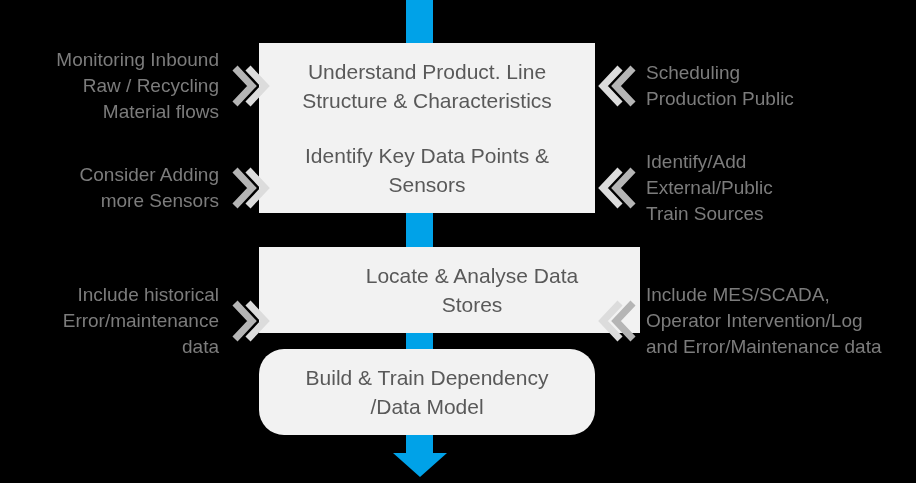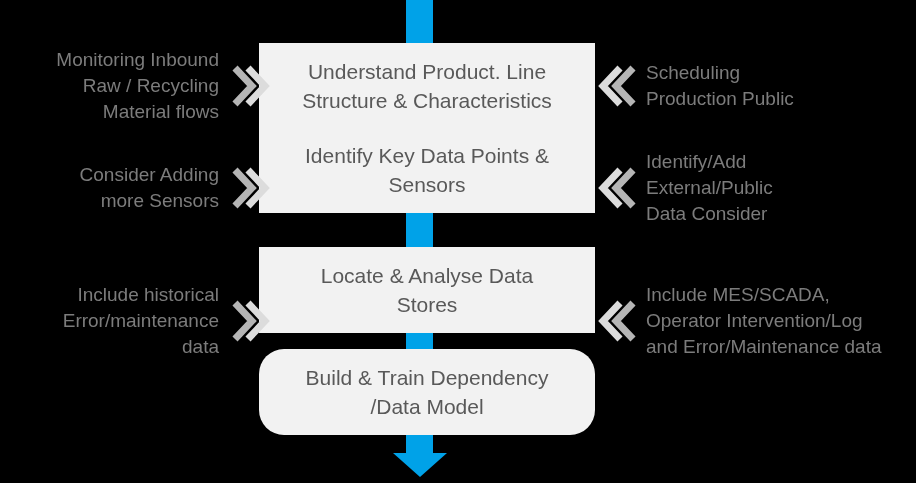--- a/index.html
+++ b/index.html
@@ -49,21 +49,21 @@
     height:86px;
     background:var(--box-bg);
     z-index:2;
     display:flex;
     align-items:center;
     justify-content:center;
     text-align:center;
   }
   .step-1{top:43px;}
   .step-2{top:127px;}
-  .step-3{top:247px;}
+  .step-3{top:247px;padding-left:45px;}
   .step-4{top:349px;border-radius:25px;}
   .step-label{
     color:var(--box-text);
     font-size:21px;
     line-height:29px;
     white-space:pre-line;
   }
   
   .annot{
     position:absolute;
@@ -176,21 +176,21 @@
   </div>
   <div class="annot right row-2">
     <span class="chevron">
       <svg width="40" height="46" viewBox="0 0 40 46">
         <polyline class="chev-back" points="36,5 19,23 36,41"></polyline>
         <polyline class="chev-front" points="23,5 6,23 23,41"></polyline>
       </svg>
     </span>
     <span class="annot-text">Identify/Add
 External/Public
-Data Consider</span>
+Train Sources</span>
   </div>
   <div class="annot right row-3">
     <span class="chevron">
       <svg width="40" height="46" viewBox="0 0 40 46">
         <polyline class="chev-back" points="36,5 19,23 36,41"></polyline>
         <polyline class="chev-front" points="23,5 6,23 23,41"></polyline>
       </svg>
     </span>
     <span class="annot-text">Include MES/SCADA,
 Operator Intervention/Log

